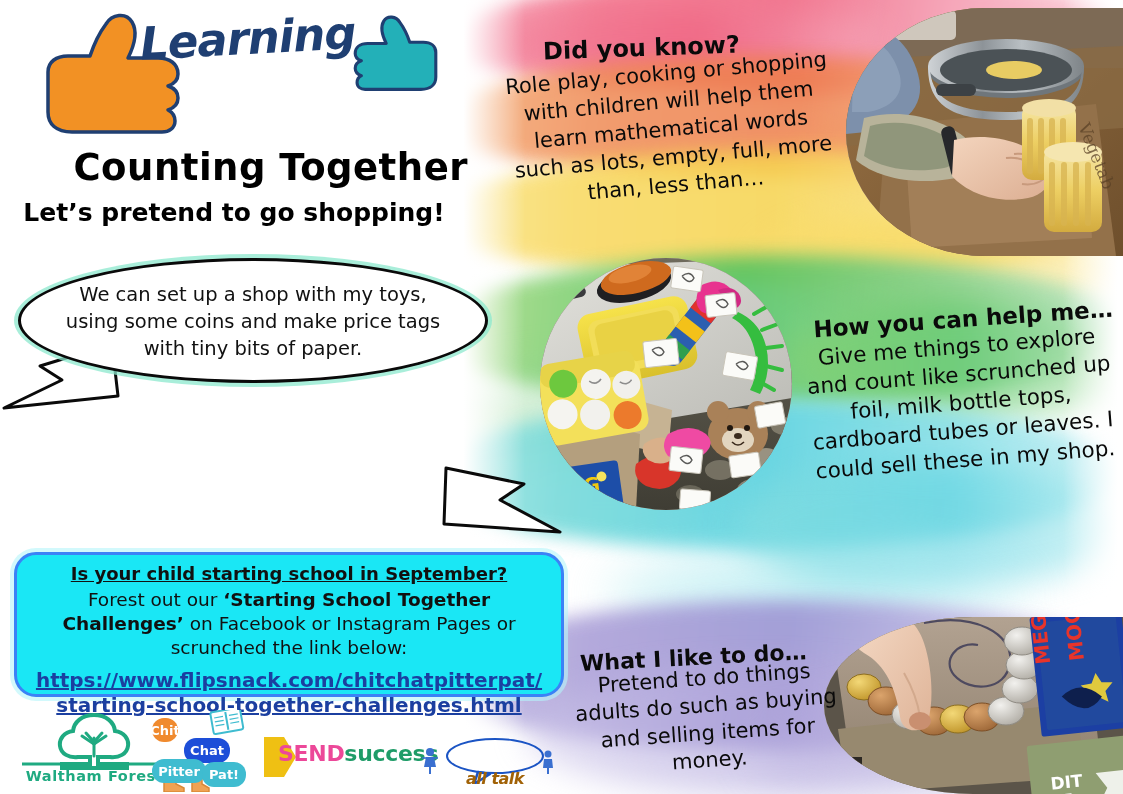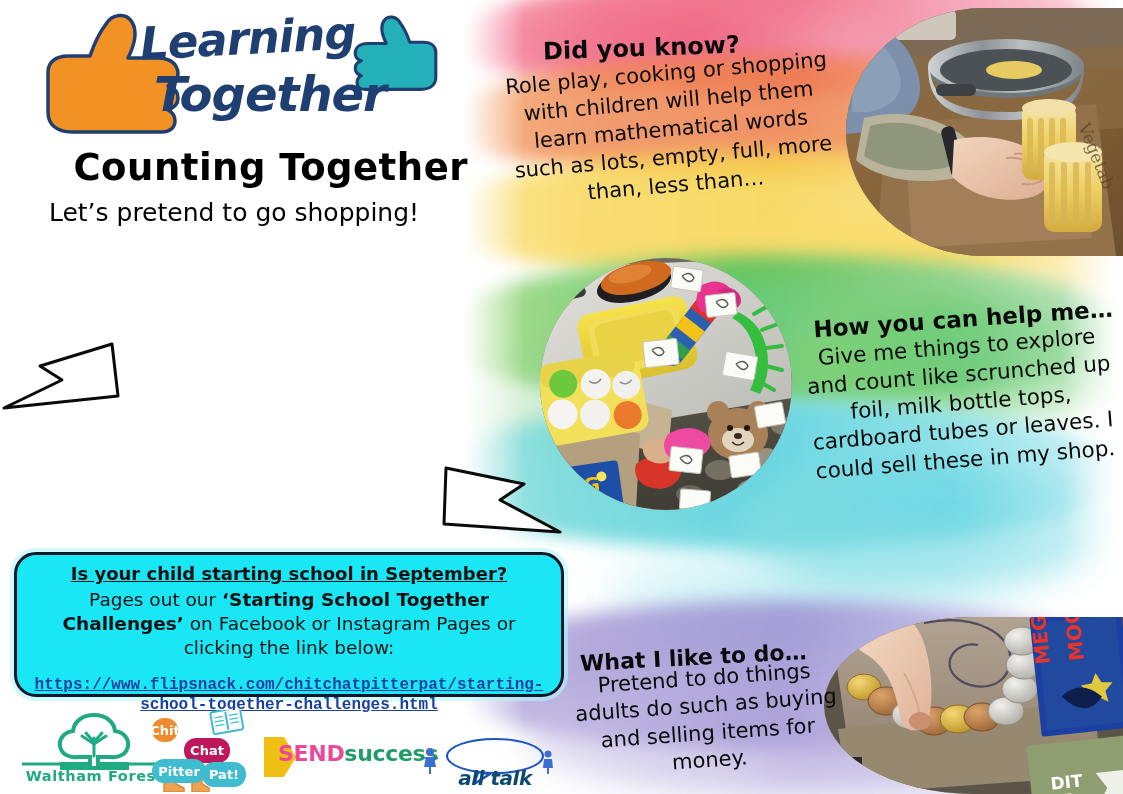--- a/index.html
+++ b/index.html
@@ -151,21 +151,21 @@
     position: absolute; left: 0; top: 146px; width: 468px;
     text-align: right;
     font-family: "DejaVu Sans", sans-serif;
     font-size: 37px; font-weight: bold; color: #000;
     letter-spacing: .5px;
   }
   .page-subtitle {
     position: absolute; left: 0; top: 198px; width: 468px;
     text-align: center;
     font-family: "DejaVu Sans", sans-serif;
-    font-size: 25px; font-weight: normal; color: #000;
+    font-size: 25px; font-weight: bold; color: #000;
   }
 
   
   .bubble {
     position: absolute;
     background: #ffffff;
     border: 3px solid #0a0a0a;
     box-shadow: 0 0 0 4px rgba(140,232,205,.75);
     display: flex; align-items: center; justify-content: center;
     text-align: center;
@@ -191,40 +191,39 @@
   .tail-2 {
     position: absolute; left: 438px; top: 462px;
     width: 125px; height: 90px;
   }
 
   
   .cyan-box {
     position: absolute; left: 14px; top: 552px;
     width: 550px; height: 145px;
     background: #1ae7f5;
-    border: 3px solid #0f172a;
+    border: 3px solid #3b82f6;
     border-radius: 22px;
     box-shadow: 0 0 0 4px rgba(180,245,250,.6);
     padding: 8px 16px 6px 16px;
     text-align: center;
     font-family: "DejaVu Sans", sans-serif;
     color: #111;
   }
   .cyan-line1 {
     font-size: 18px; font-weight: bold; text-decoration: underline;
     line-height: 1.25; margin-bottom: 2px;
   }
   .cyan-line2 { font-size: 18.5px; line-height: 1.3; }
   .cyan-line2 b { font-weight: bold; }
   .cyan-link {
-    display: block; margin-top: 15px;
-    font-size: 16px; font-weight: bold; line-height: 1.28;
+    display: block; margin-top: 8px;
+    font-size: 20px; font-weight: bold; line-height: 1.28;
     color: #1b3fa0; text-decoration: underline;
     word-break: break-word;
-    font-family: Liberation Mono, monospace;
   }
 
   
   .wc-head {
     position: absolute;
     font-family: "DejaVu Sans", sans-serif;
     font-weight: bold; color: #0a0a0a;
   }
   .wc-body {
     position: absolute;
@@ -283,43 +282,43 @@
   }
 
   .ccpp-logo { left: 152px; top: 710px; width: 104px; height: 82px; }
   .ccpp-bub {
     position: absolute; color: #fff; font-weight: bold;
     font-family: "DejaVu Sans", sans-serif;
     display: flex; align-items: center; justify-content: center;
     border-radius: 12px;
   }
   .ccpp-chit { left: 0px; top: 8px; width: 26px; height: 24px; background:#f08a2e; font-size: 13px; }
-  .ccpp-chat { left: 32px; top: 28px; width: 46px; height: 25px; background:#be185d; font-size: 13px; }
+  .ccpp-chat { left: 32px; top: 28px; width: 46px; height: 25px; background:#1d4ed8; font-size: 13px; }
   .ccpp-pitter { left: 0px; top: 49px; width: 54px; height: 24px; background:#3fbcd0; font-size: 13px; }
   .ccpp-pat { left: 50px; top: 52px; width: 44px; height: 25px; background:#3fbcd0; font-size: 13px; }
 
   .send-logo { left: 262px; top: 735px; width: 140px; height: 44px; }
   .send-text {
     position: absolute; left: 16px; top: 6px;
     font-family: "DejaVu Sans", sans-serif;
     font-size: 22px; font-weight: bold; letter-spacing: -.3px;
   }
   .send-text .s1 { color: #ec4899; }
   .send-text .s2 { color: #1f9c68; }
 
   .alltalk-logo { left: 420px; top: 736px; width: 135px; height: 48px; }
   .alltalk-oval {
     position: absolute; left: 26px; top: 2px; width: 98px; height: 36px;
     border: 2.5px solid #1b54c4; border-radius: 50%;
     display: flex; align-items: center; justify-content: center;
   }
   .alltalk-text {
     font-family: "DejaVu Sans", sans-serif;
-    font-size: 20px; font-weight: bold; font-style: italic;
-    color: #0c4a6e; letter-spacing: -.5px; margin-top: 44px;
+    font-size: 16px; font-weight: bold; font-style: italic;
+    color: #a16207; letter-spacing: -.5px; margin-top: 44px;
   }
 </style>
 </head>
 <body>
 
 <div id="poster">
 
   <div class="wc-wrap">
     <div class="wc band-pink"></div>
     <div class="wc s2 band-pink2"></div>
@@ -603,38 +602,40 @@
       <g>
         <path d="M10 68 C10 58 18 52 30 52 L52 52 C56 40 62 28 68 20 C74 10 88 8 94 18 C100 28 96 42 90 54 L120 54 C132 54 140 60 140 70 C140 76 136 80 130 82 C136 84 140 88 140 94 C140 100 136 104 130 106 C134 108 137 112 137 117 C137 124 131 128 124 128 L34 128 C18 128 10 120 10 108 Z" fill="#f29124" stroke="#1f3f72" stroke-width="3.5" stroke-linejoin="round"></path>
       </g>
 
       <g transform="translate(404,6) scale(-0.62,0.62)">
         <path d="M10 68 C10 58 18 52 30 52 L52 52 C56 40 62 28 68 20 C74 10 88 8 94 18 C100 28 96 42 90 54 L120 54 C132 54 140 60 140 70 C140 76 136 80 130 82 C136 84 140 88 140 94 C140 100 136 104 130 106 C134 108 137 112 137 117 C137 124 131 128 124 128 L34 128 C18 128 10 120 10 108 Z" fill="#23b0b8" stroke="#1f3f72" stroke-width="5" stroke-linejoin="round"></path>
       </g>
     </svg>
     <div class="logo-words">
       <div class="logo-learning">Learning</div>
-      <div class="logo-together">Together</div>
     </div>
   </div>
 
   <div class="page-title">Counting Together</div>
   <div class="page-subtitle">Let’s pretend to go shopping!</div>
 
   <svg class="tail-1" viewBox="0 0 120 85">
     <path d="M112 4 L40 26 L62 40 L4 68 L118 56 Z" fill="#ffffff" stroke="#0a0a0a" stroke-width="3" stroke-linejoin="round"></path>
   </svg>
+  <div class="bubble bubble-1">
+    <span>We can set up a shop with my toys, using some coins and make price tags with tiny bits of paper.</span>
+  </div>
 
   <svg class="tail-2" viewBox="0 0 125 90">
     <path d="M8 6 L86 22 L62 38 L122 70 L6 62 Z" fill="#ffffff" stroke="#0a0a0a" stroke-width="3" stroke-linejoin="round"></path>
   </svg>
 
   <div class="cyan-box">
     <div class="cyan-line1">Is your child starting school in September?</div>
-    <div class="cyan-line2"><span>Pages out our </span><b>‘Starting School Together Challenges’</b><span> on Facebook or Instagram Pages or clicking the link below:</span></div>
+    <div class="cyan-line2"><span>Forest out our </span><b>‘Starting School Together Challenges’</b><span> on Facebook or Instagram Pages or scrunched the link below:</span></div>
     <a class="cyan-link" href="#">https://www.flipsnack.com/chitchatpitterpat/starting-school-together-challenges.html</a>
   </div>
 
   <div class="wc-head didyouknow-head">Did you know?</div>
   <div class="wc-body didyouknow-body">Role play, cooking or shopping with children will help them learn mathematical words such as lots, empty, full, more than, less than…</div>
 
   <div class="wc-head help-head">How you can help me…</div>
   <div class="wc-body help-body">Give me things to explore and count like scrunched up foil, milk bottle tops, cardboard tubes or leaves. I could sell these in my shop.</div>
 
   <div class="wc-head like-head">What I like to do…</div>

